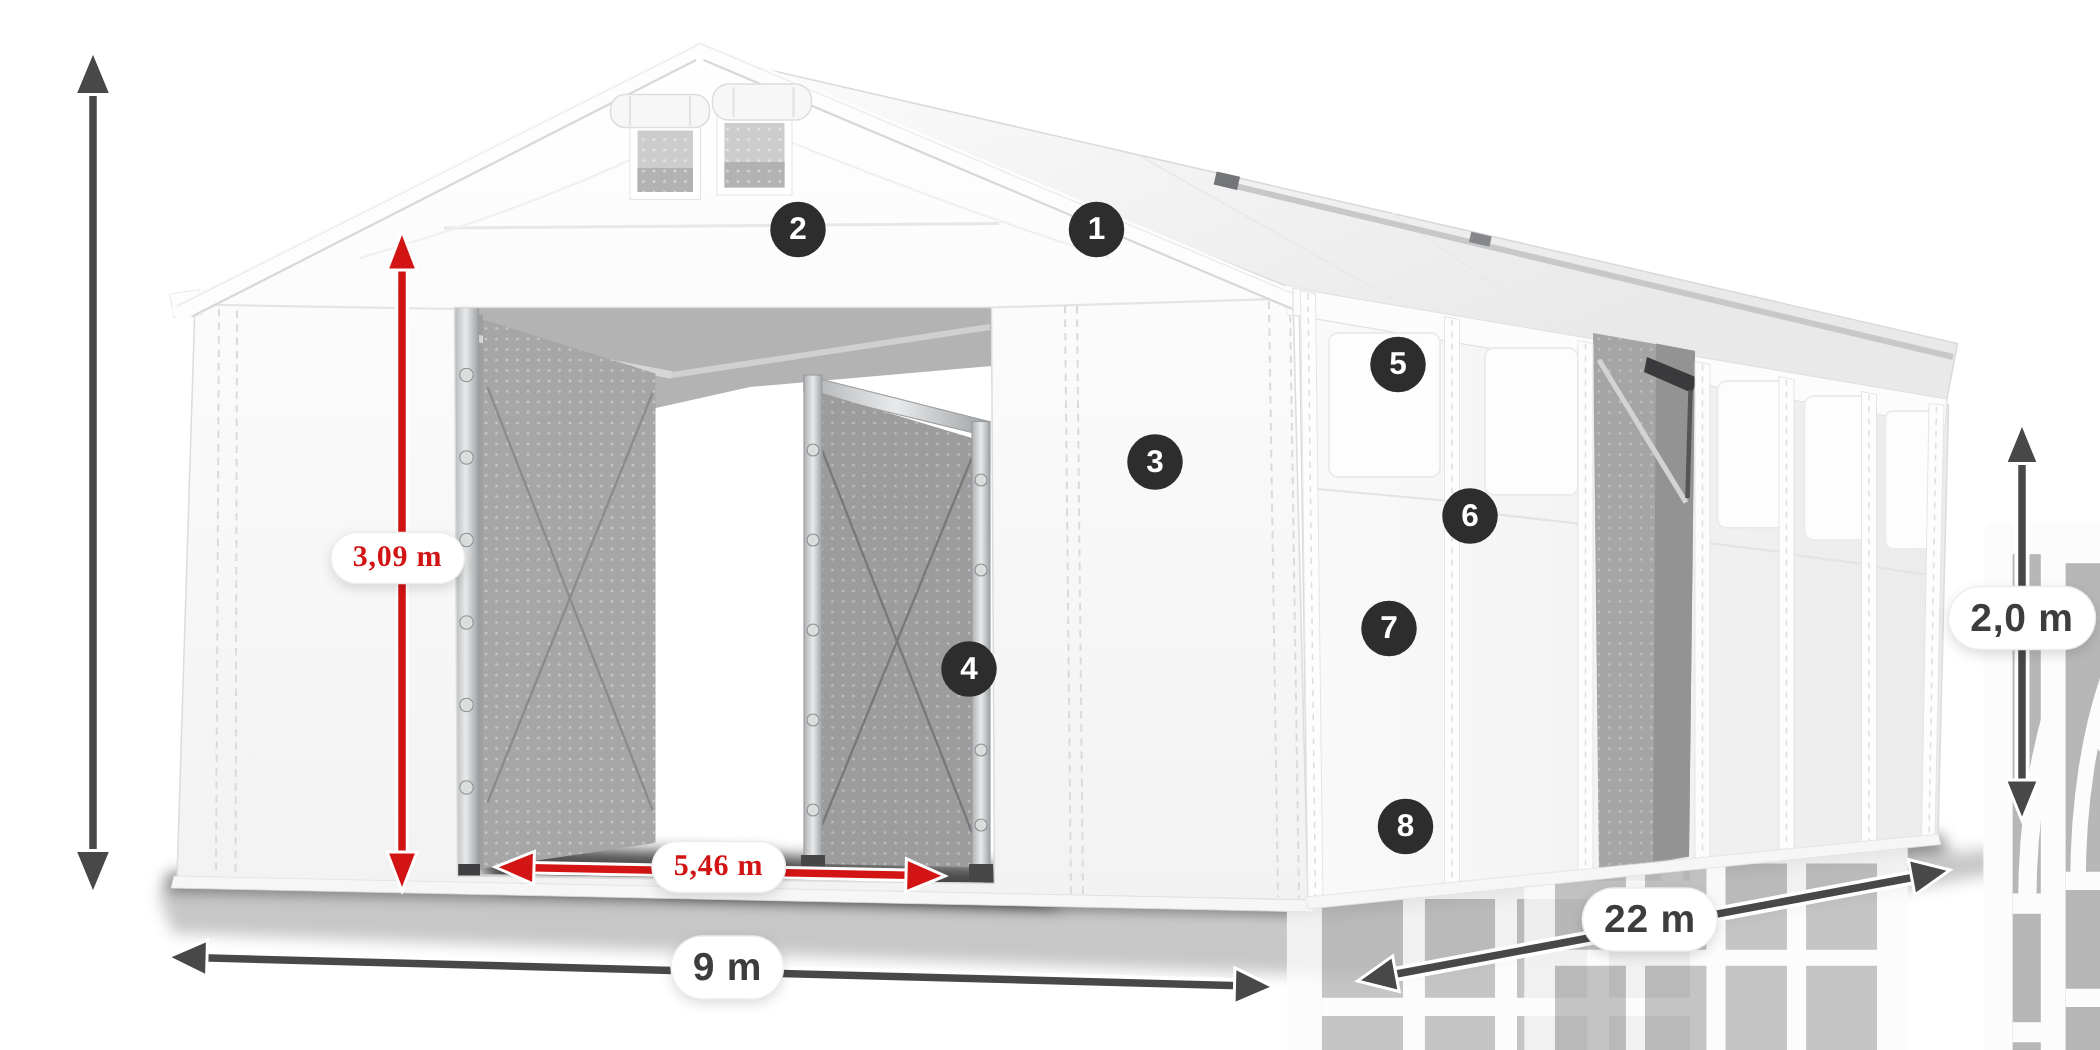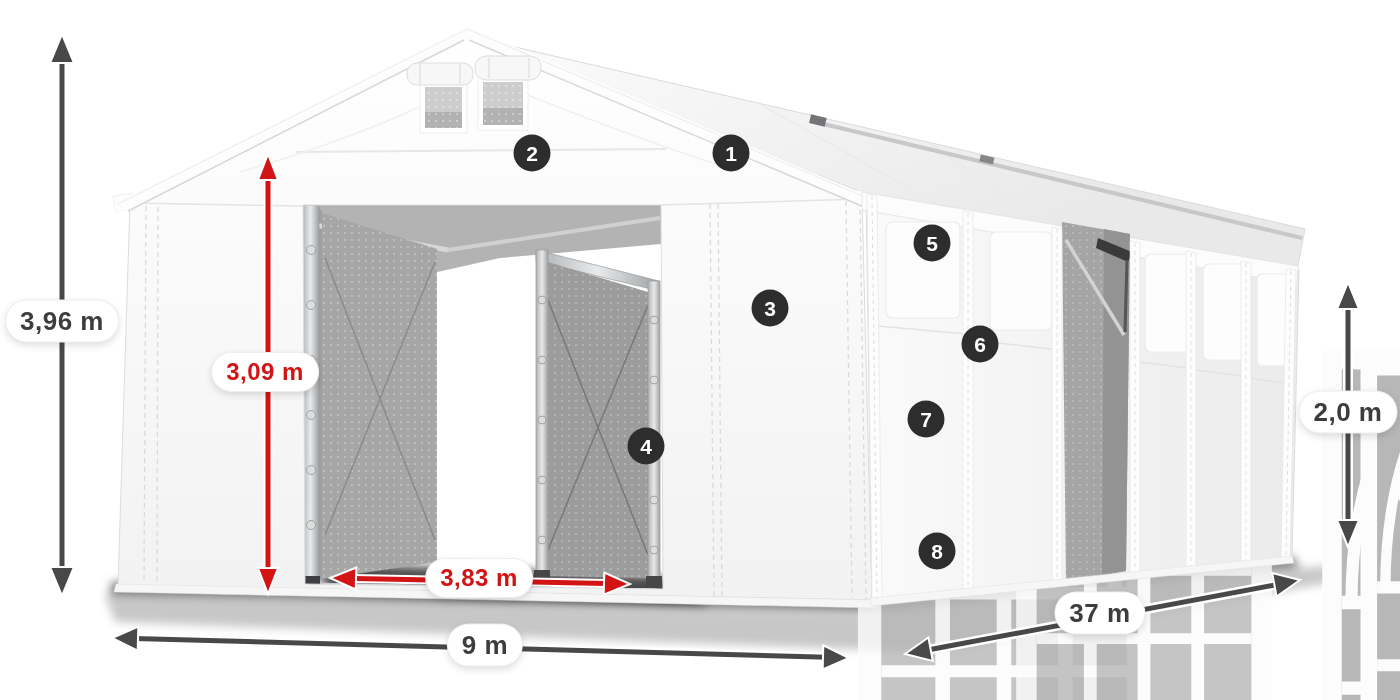--- a/index.html
+++ b/index.html
@@ -8,21 +8,21 @@
     font-family:"Liberation Sans","DejaVu Sans",sans-serif;
   }
   .stage svg{position:absolute;left:0;top:0;}
   .pill{
     position:absolute;transform:translate(-50%,-50%);
     background:#ffffff;border-radius:22px;padding:5px 14px;
     font-weight:bold;font-size:26px;color:#3d3d3d;white-space:nowrap;
     box-shadow:0 0 0 1px #ededed,0 3px 9px rgba(0,0,0,.16);
     z-index:30;letter-spacing:.5px;
   }
-  .pill.red{color:#d21414;font-size:24px;}
+  .pill.red{color:#d21414;font-size:20px;font-family:Liberation Serif, serif;}
   .badge{
     position:absolute;transform:translate(-50%,-50%);
     width:37px;height:37px;border-radius:50%;background:#2d2d2d;
     color:#fff;font-weight:bold;font-size:21px;line-height:37px;text-align:center;
     z-index:25;
   }
 </style>
 </head>
 <body>
 
@@ -303,25 +303,24 @@
 
     <g>
       <line x1="354" y1="578.5" x2="606" y2="583.5" stroke="#ffffff" stroke-width="9"></line>
       <line x1="354" y1="578.5" x2="606" y2="583.5" stroke="#d21414" stroke-width="5"></line>
       <polygon points="330,578 355.7,589.4 356.3,567.6" fill="#d21414" stroke="#ffffff" stroke-width="2"></polygon>
       <polygon points="630,584 603.7,594.6 604.3,572.6" fill="#d21414" stroke="#ffffff" stroke-width="2"></polygon>
     </g>
   </g>
 </svg>
 
-<div class="pill dark" style="left:62px;top:321px">3,96 m</div>
 <div class="pill red" style="left:265px;top:372px">3,09 m</div>
-<div class="pill red" style="left:479px;top:578px">3,83 m</div>
+<div class="pill red" style="left:479px;top:578px">5,46 m</div>
 <div class="pill dark" style="left:485px;top:645px">9 m</div>
-<div class="pill dark" style="left:1100px;top:613px">37 m</div>
+<div class="pill dark" style="left:1100px;top:613px">22 m</div>
 <div class="pill dark" style="left:1348px;top:412px">2,0 m</div>
 
 <div class="badge" style="left:731px;top:153px">1</div>
 <div class="badge" style="left:532px;top:153px">2</div>
 <div class="badge" style="left:770px;top:308px">3</div>
 <div class="badge" style="left:646px;top:446px">4</div>
 <div class="badge" style="left:932px;top:243px">5</div>
 <div class="badge" style="left:980px;top:344px">6</div>
 <div class="badge" style="left:926px;top:419px">7</div>
 <div class="badge" style="left:937px;top:551px">8</div>

